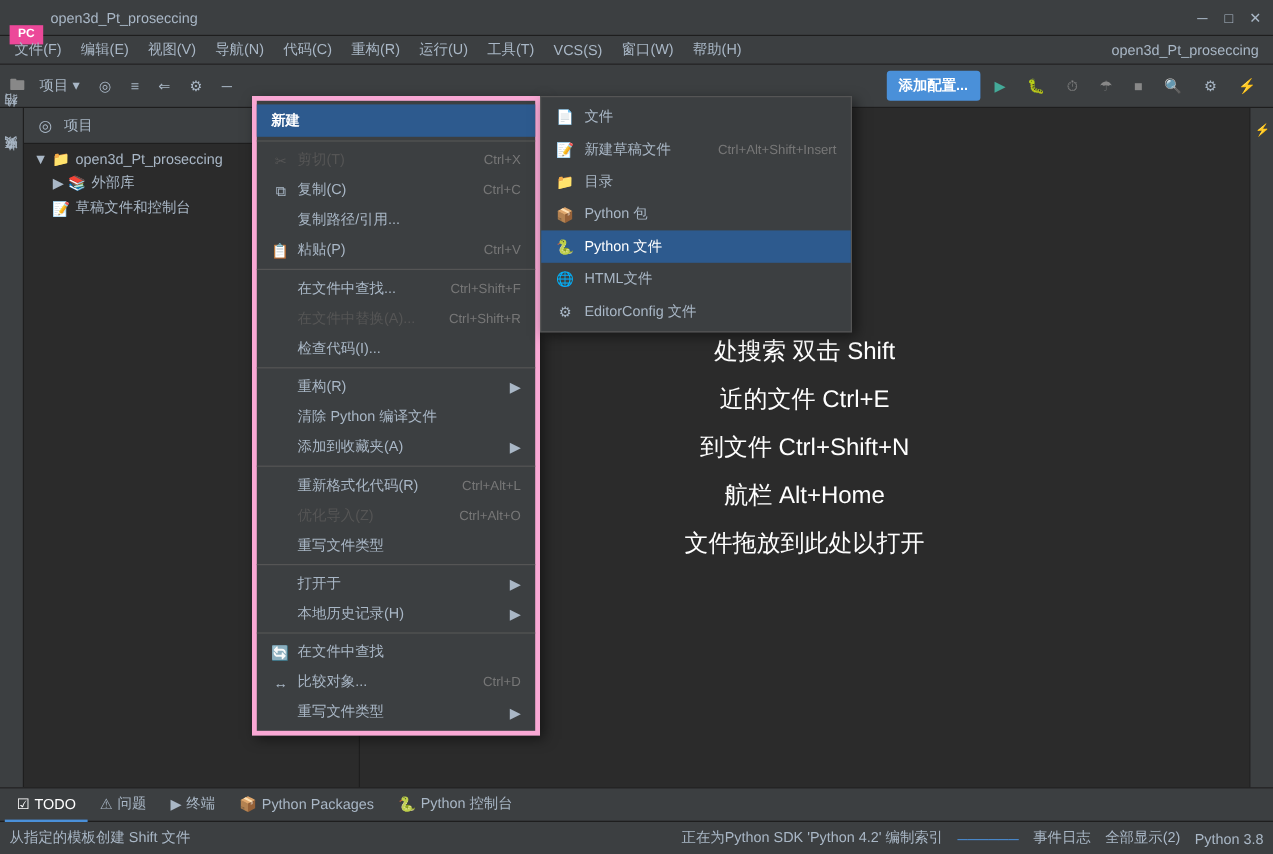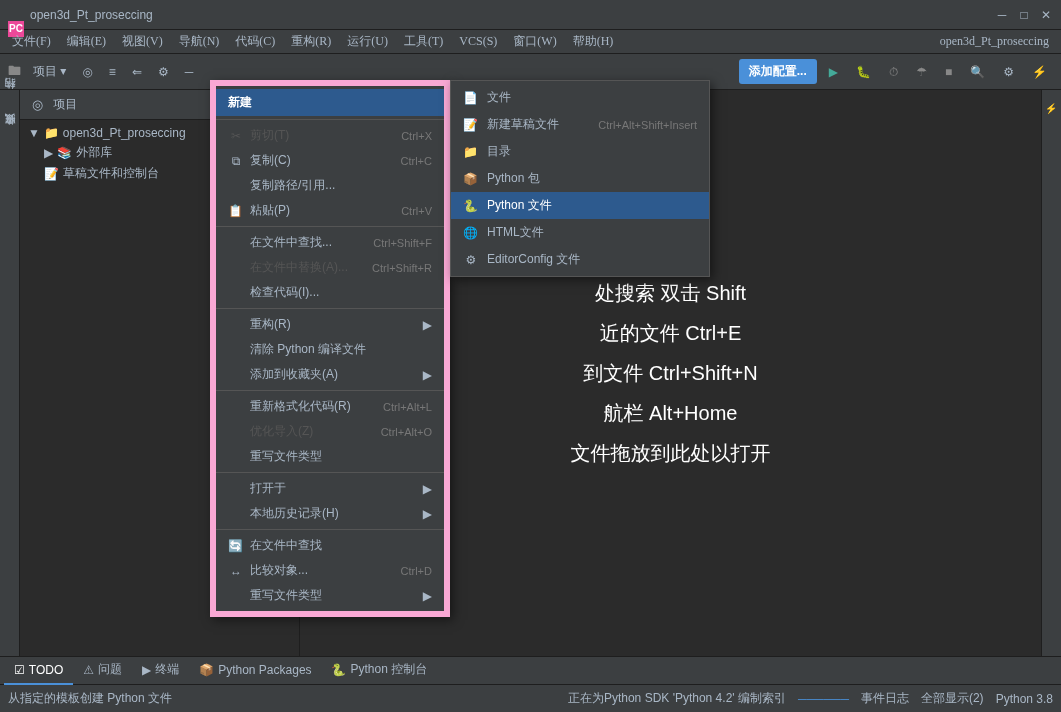--- a/index.html
+++ b/index.html
@@ -17,21 +17,21 @@
     
     #title-bar {
       background: #3c3f41;
       height: 30px;
       display: flex;
       align-items: center;
       padding: 0 8px;
       border-bottom: 1px solid #1e1e1e;
     }
     #title-bar .app-icon {
-      width: 16px;
+      width: 28px;
       height: 16px;
       background: #ec4899;
       margin-right: 6px;
       font-size: 10px;
       display: flex;
       align-items: center;
       justify-content: center;
       color: white;
       font-weight: bold;
       margin-top: 28px;
@@ -60,21 +60,20 @@
     }
 
     
     #menu-bar {
       background: #3c3f41;
       height: 24px;
       display: flex;
       align-items: center;
       padding: 0 4px;
       border-bottom: 1px solid #1e1e1e;
-      font-family: Liberation Serif, serif;
     }
     .menu-item {
       padding: 0 8px;
       height: 24px;
       display: flex;
       align-items: center;
       cursor: pointer;
       color: #a9b7c6;
       font-size: 12px;
     }
@@ -238,21 +237,21 @@
     }
     .bottom-tab.active { border-bottom-color: #4a90d9; color: #ffffff; }
 
     
     #context-menu {
       position: absolute;
       top: 80px;
       left: 210px;
       width: 240px;
       background: #3c3f41;
-      border: 6px solid #f9a8d4;
+      border: 4px solid #f9a8d4;
       box-shadow: 3px 3px 10px rgba(0,0,0,0.5);
       z-index: 100;
       padding: 3px 0;
     }
     .ctx-item {
       display: flex;
       align-items: center;
       padding: 4px 12px;
       cursor: pointer;
       font-size: 12px;
@@ -422,21 +421,21 @@
     <span>📦</span>
     <span>Python Packages</span>
   </div>
   <div class="bottom-tab">
     <span>🐍</span>
     <span>Python 控制台</span>
   </div>
 </div>
 
 <div id="status-bar">
-  <span style="font-size:12px; color:#a9b7c6;">从指定的模板创建 Python 文件</span>
+  <span style="font-size:12px; color:#a9b7c6;">从指定的模板创建 Shift 文件</span>
   <div class="status-divider"></div>
   <span style="font-size:12px; color:#a9b7c6;">正在为Python SDK 'Python 4.2' 编制索引</span>
   <span style="color:#4a90d9; font-size:12px;">──────</span>
   <span style="cursor:pointer;">事件日志</span>
   <span style="cursor:pointer;">全部显示(2)</span>
   <span style="cursor:pointer;">Python 3.8</span>
 </div>
 
 <div id="context-menu">
   <div id="new-header">

